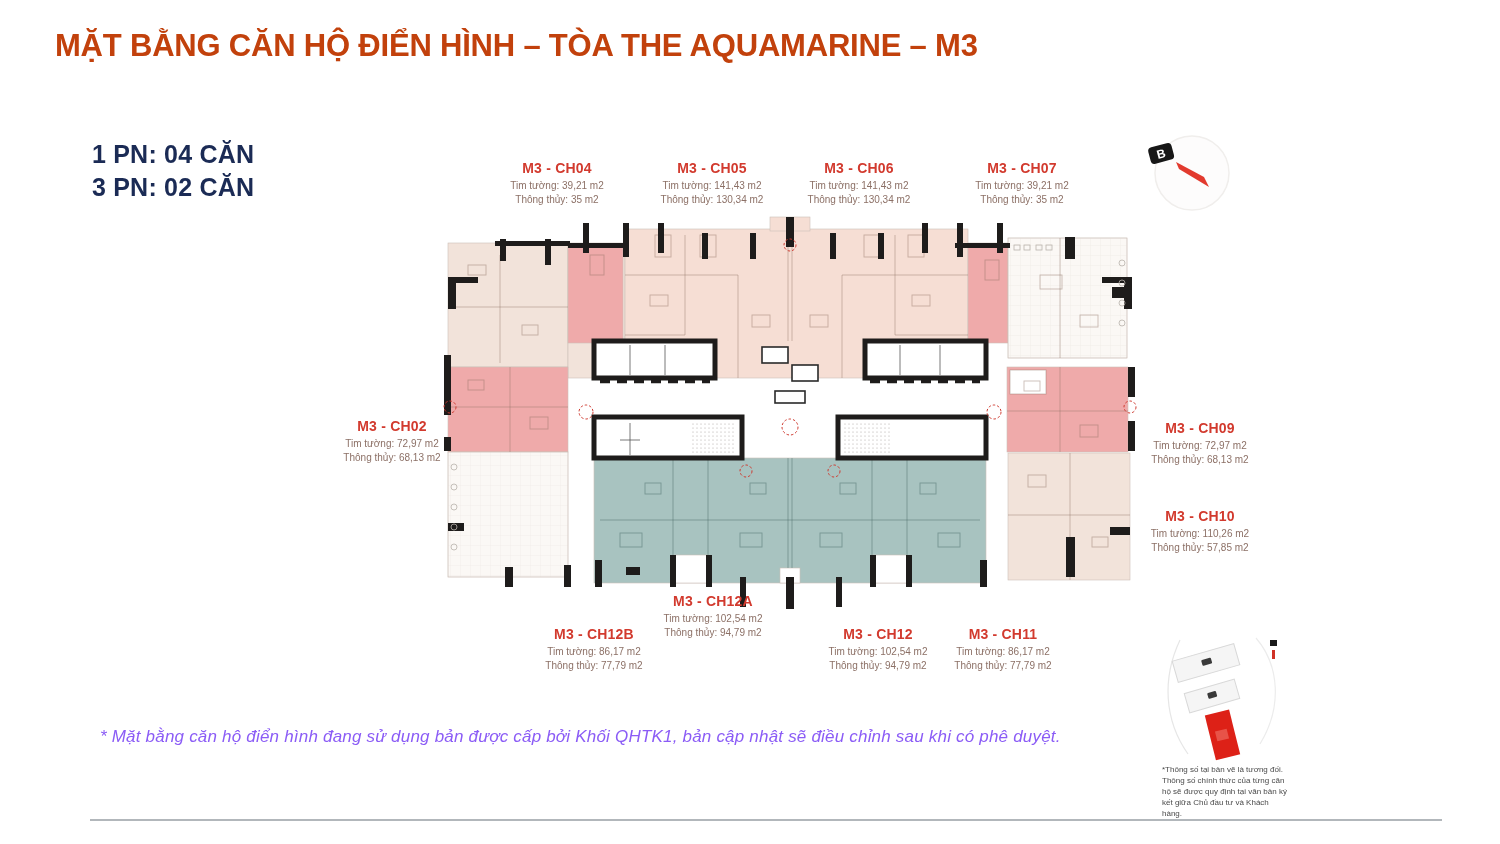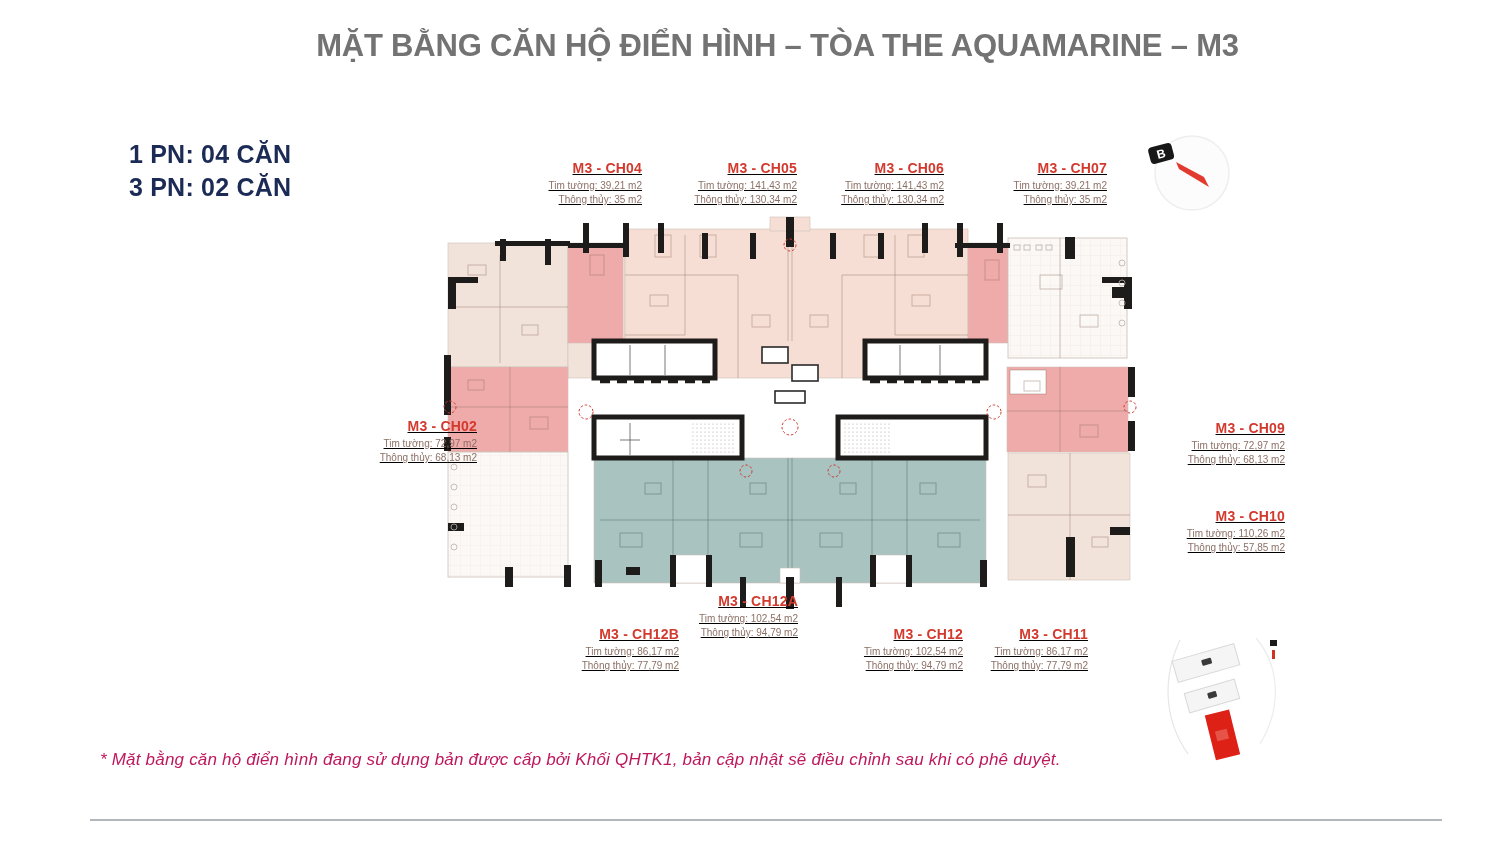--- a/index.html
+++ b/index.html
@@ -1,40 +1,40 @@
 <!DOCTYPE html>
 <html><head>
 <meta charset="utf-8">
 <style>
   html,body{margin:0;padding:0;background:#ffffff;}
   body{width:1500px;height:844px;position:relative;overflow:hidden;
        font-family:"Liberation Sans","DejaVu Sans",sans-serif;}
   .stage{position:absolute;inset:0;width:1500px;height:844px;}
 
-  .page-title{position:absolute;top:28px;left:0;right:0;text-align:center;
+  .page-title{position:absolute;top:28px;left:0;right:0;
     padding-left:55px;font-size:31px;font-weight:bold;letter-spacing:-.2px;
-    color:#737373;white-space:nowrap;}
+    color:#c2410c;white-space:nowrap;}
 
   .legend{position:absolute;left:92px;top:138px;color:#1b2b55;
-    font-size:25px;font-weight:bold;line-height:33px;letter-spacing:.2px;margin-left:37px;}
-
-  .unit-label{position:absolute;width:170px;text-align:right;text-decoration:underline;}
+    font-size:25px;font-weight:bold;line-height:33px;letter-spacing:.2px;}
+
+  .unit-label{position:absolute;width:170px;text-align:center;}
   .unit-title{font-size:14px;font-weight:bold;color:#d23a2e;letter-spacing:.2px;margin-bottom:3px;}
   .unit-line{font-size:10px;color:#8c7066;line-height:14px;}
 
   .plan{position:absolute;left:440px;top:215px;width:700px;height:405px;}
   .compass{position:absolute;left:1140px;top:120px;width:110px;height:110px;}
 
   .minimap{position:absolute;left:1158px;top:636px;width:136px;height:182px;}
   .minimap svg{position:absolute;left:0;top:0;}
   .minimap-note{position:absolute;left:4px;top:128px;width:128px;
     font-size:8px;line-height:11px;color:#4a4a4a;}
 
-  .footnote{position:absolute;left:100px;top:750px;width:1000px;
-    font-size:17px;font-style:italic;color:#be185d;letter-spacing:.2px;}
+  .footnote{position:absolute;left:100px;top:727px;width:1000px;
+    font-size:17px;font-style:italic;color:#8b5cf6;letter-spacing:.2px;}
 
   .divider{position:absolute;left:90px;top:819px;width:1352px;height:2px;
     background:#b2b7bb;}
 </style>
 </head>
 <body>
 
 <div class="stage">
 
   <div class="page-title">MẶT BẰNG CĂN HỘ ĐIỂN HÌNH – TÒA THE AQUAMARINE – M3</div>
@@ -289,19 +289,20 @@
         <rect x="28" y="50" width="52" height="20" fill="#f5f5f5" stroke="#d8d8d8"></rect>
         <rect x="50" y="56" width="9" height="6" rx="1" fill="#3a3a3a"></rect>
       </g>
       <g transform="rotate(-14 64 99)">
         <rect x="52" y="76" width="25" height="46" fill="#dd2117"></rect>
         <rect x="58" y="94" width="12" height="10" fill="#e85348"></rect>
       </g>
       <rect x="112" y="4" width="7" height="6" fill="#1a1a1a"></rect>
       <rect x="114" y="14" width="3" height="9" fill="#d03226"></rect>
     </svg>
+    <div class="minimap-note">*Thông số tại bản vẽ là tương đối. Thông số chính thức của từng căn hộ sẽ được quy định tại văn bản ký kết giữa Chủ đầu tư và Khách hàng.</div>
   </div>
 
   <div class="footnote">* Mặt bằng căn hộ điển hình đang sử dụng bản được cấp bởi Khối QHTK1, bản cập nhật sẽ điều chỉnh sau khi có phê duyệt.</div>
 
   <div class="divider"></div>
 
 </div>
 
 </body></html>

